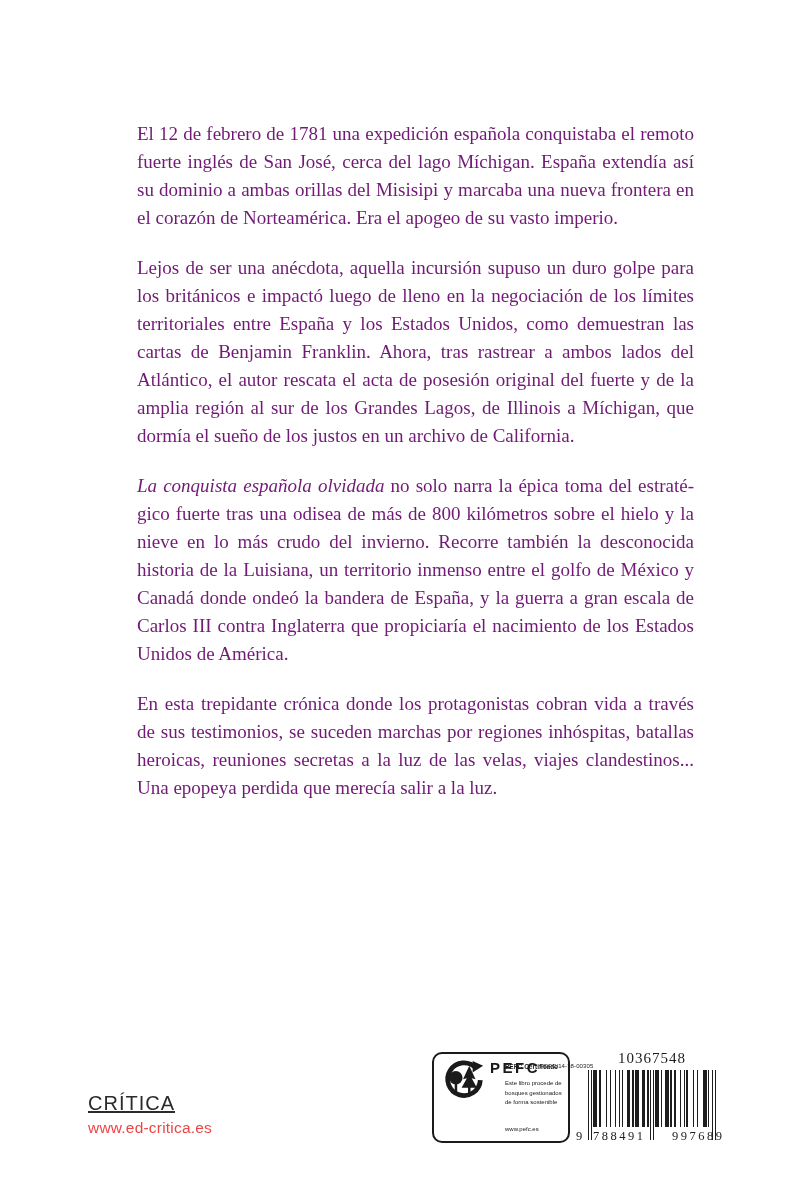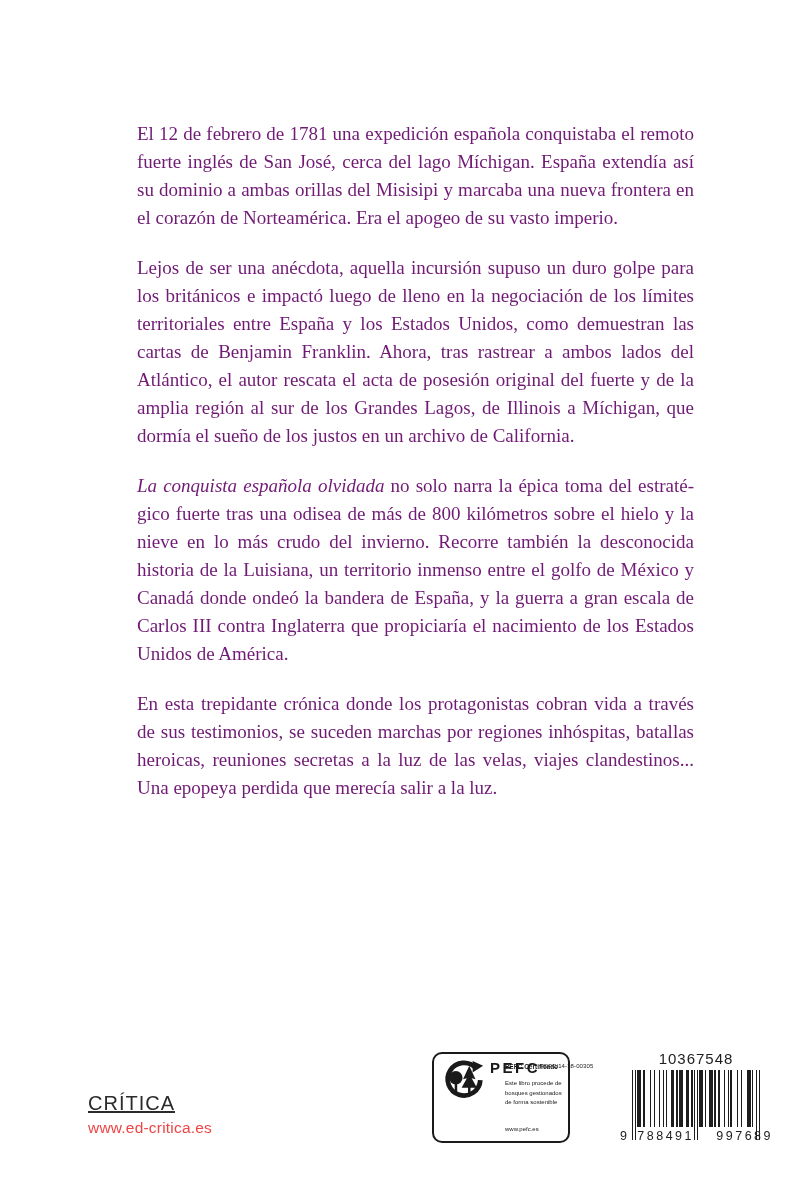--- a/index.html
+++ b/index.html
@@ -63,38 +63,38 @@
   .pefc-right {
     flex:1; padding-left:7px; padding-top:4px;
     display:flex; flex-direction:column;
   }
   .pefc-title { font-size:6.5px; font-weight:bold; }
   .pefc-desc  { font-size:6px; line-height:1.6; margin-top:9px; width:58px; }
   .pefc-site  { font-size:6px; margin-top:auto; margin-bottom:5px; }
 
   
   .barcode-block {
-    position:absolute; left:620px; top:1051px; width:142px;
-    font-family:Liberation Sans, sans-serif; color:#1d1d1d;
+    position:absolute; left:576px; top:1051px; width:142px;
+    font-family:Liberation Serif, serif; color:#1d1d1d;
   }
   .bc-top {
     width:128px; margin-left:12px;
     text-align:center; font-size:15px; letter-spacing:1px; line-height:1;
   }
   .bc-bars {
     position:relative; margin-left:12px; margin-top:4px;
     width:128px; height:70px;
   }
   .bc-bars svg { position:absolute; left:0; top:0; }
   .bc-digit, .bc-group {
     position:absolute; bottom:-2px;
     font-size:12.5px; line-height:1; color:#1d1d1d;
   }
   .bc-digit { left:-12px; }
-  .bc-group { width:57px; text-align:right; letter-spacing:2.5px; }
+  .bc-group { width:57px; text-align:left; letter-spacing:2.5px; }
   .bc-group.g1 { left:5px; }
   .bc-group.g2 { left:68px;margin-left:16px; }
 </style>
 </head>
 <body>
 
 <div class="page">
 
   <div class="book-text">
     <p><span class="lead-italic"></span><span>El 12 de febrero de 1781 una expedición española conquistaba el remoto fuerte inglés de San José, cerca del lago Míchigan. España extendía así su dominio a ambas orillas del Misisipi y marcaba una nueva frontera en el corazón de Norteamérica. Era el apogeo de su vasto imperio.</span></p>

